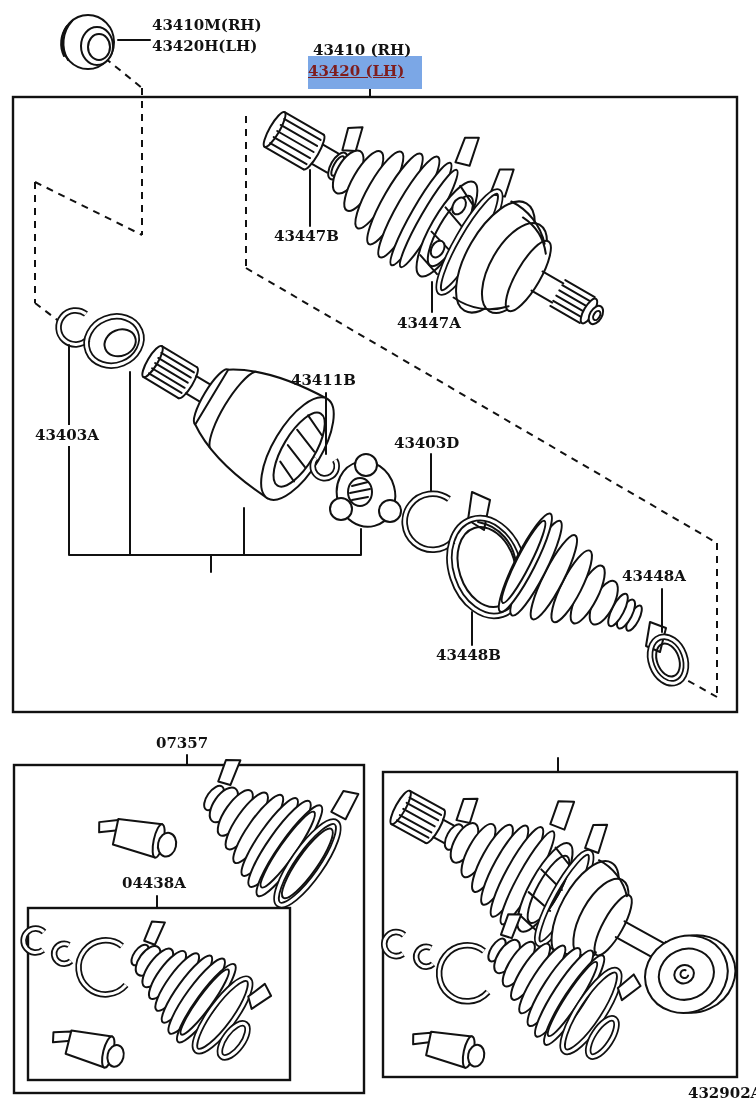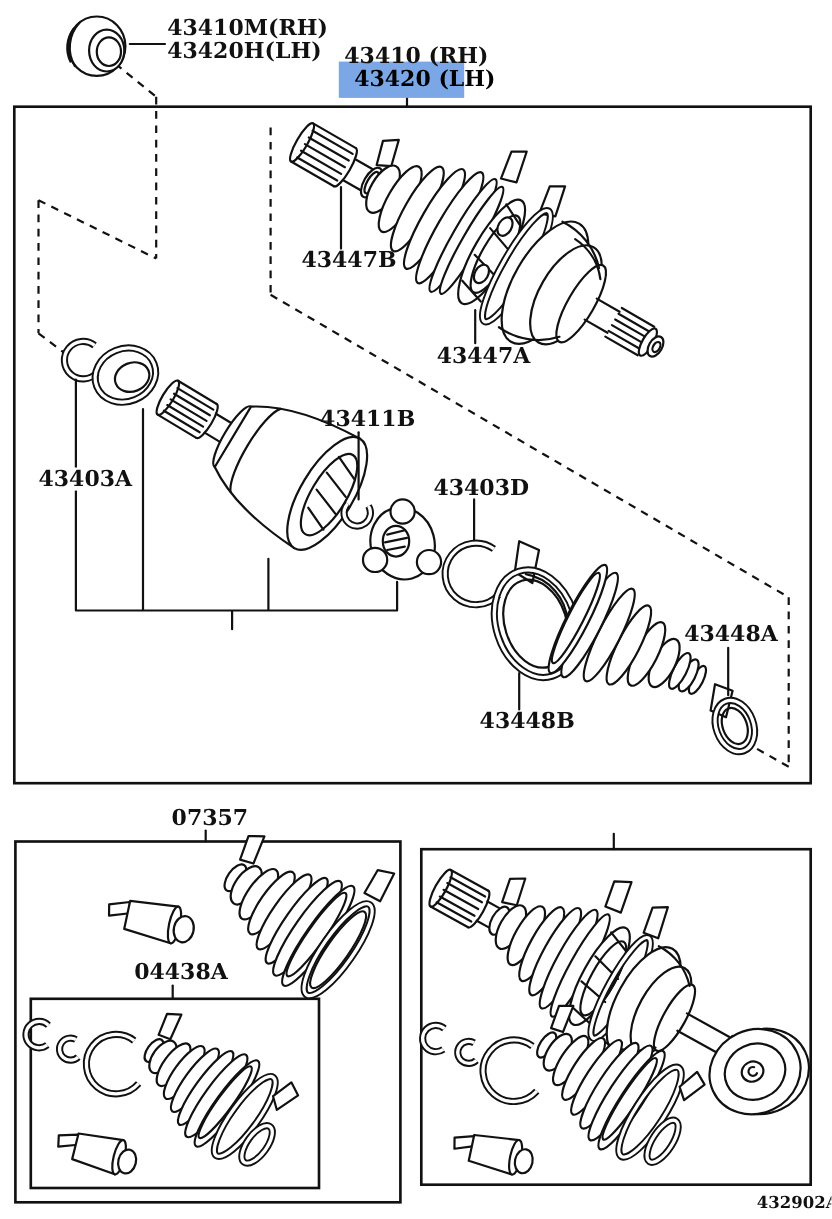--- a/index.html
+++ b/index.html
@@ -1,27 +1,27 @@
 <!DOCTYPE html>
 <html><head>
 <meta charset="utf-8">
 <style>
   html,body{margin:0;padding:0;background:#fff;}
   .canvas{position:relative;width:756px;height:1108px;background:#fff;overflow:hidden;
           font-family:"DejaVu Serif","Liberation Serif",serif;}
   svg{position:absolute;left:0;top:0;}
-  .lb{position:absolute;font-weight:700;font-size:20px;line-height:21px;color:#111;
+  .lb{position:absolute;font-weight:700;font-size:15px;line-height:21px;color:#111;
       white-space:nowrap;}
   .lb span{display:block;}
   .lb.bgw{background:#fff;padding:0 1px;text-align:center;}
   .code{position:absolute;font-weight:700;font-size:15px;color:#111;white-space:nowrap;}
   .hl-wrap{position:absolute;left:308px;top:40px;width:116px;height:46px;}
   .hl-rect{position:absolute;left:0;top:16px;width:114px;height:33px;background:#7ba7e6;}
   .hl-wrap .t1{position:relative;z-index:2;margin-left:5px;}
-  .hl-wrap .t2{position:relative;z-index:2;margin-left:14px;color:#000000;}
+  .hl-wrap .t2{position:relative;z-index:2;margin-left:0;color:#7f1d1d;text-decoration:underline;}
   .ln{fill:none;stroke:#111;stroke-width:2;stroke-linecap:round;stroke-linejoin:round;}
   .wh{fill:#fff;stroke:#111;stroke-width:2;stroke-linejoin:round;}
   .dsh{fill:none;stroke:#111;stroke-width:2;stroke-dasharray:7 6;}
   .tk{fill:none;stroke:#111;stroke-width:6.5;}
   .tn{fill:none;stroke:#fff;stroke-width:3;}
   .bx{fill:none;stroke:#111;stroke-width:2.4;}
 </style>
 </head>
 <body>
 

